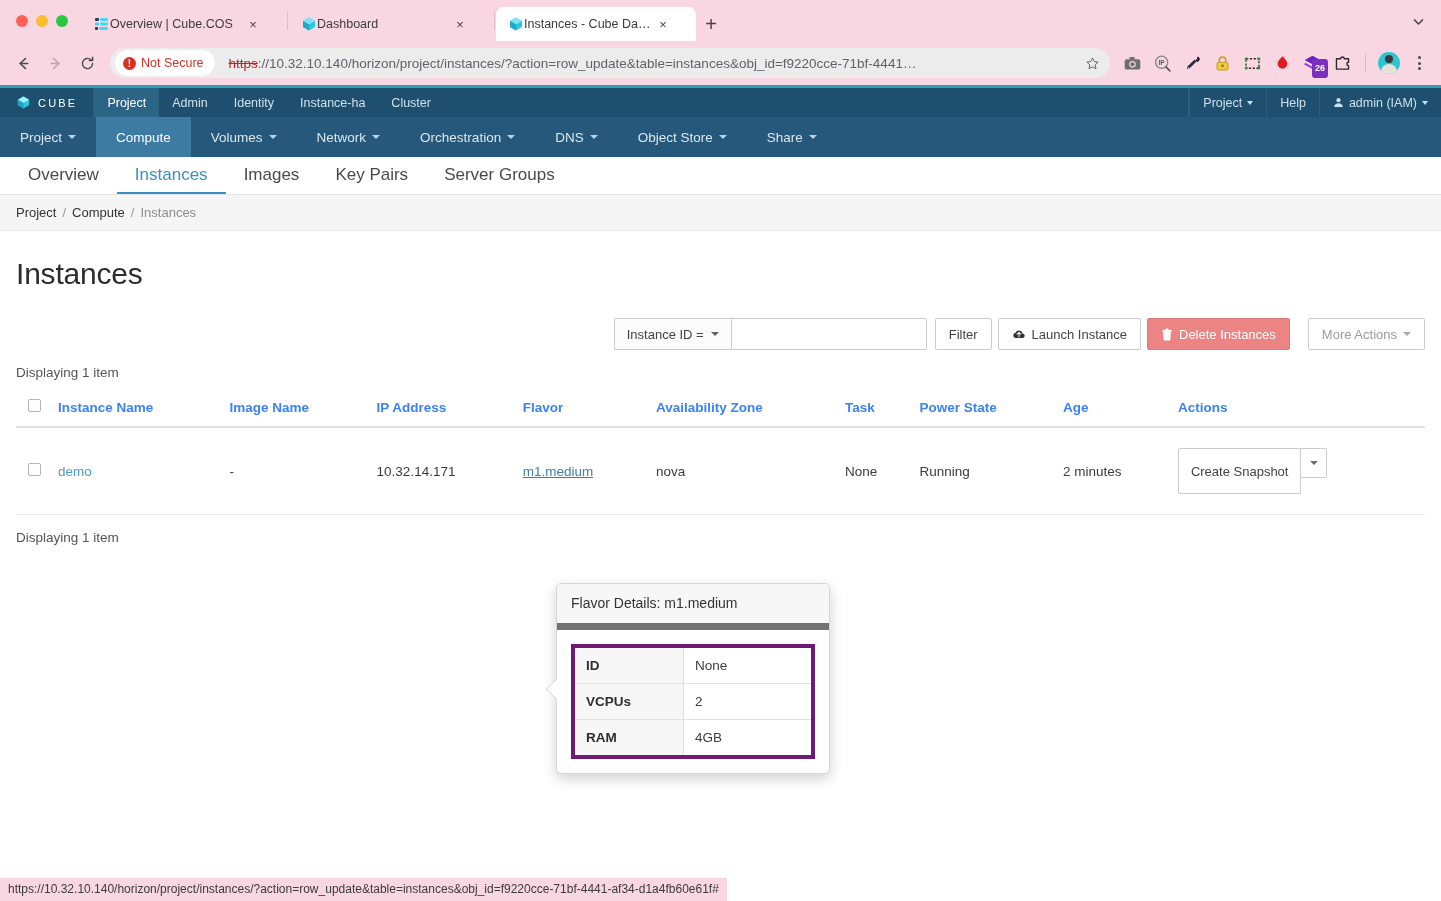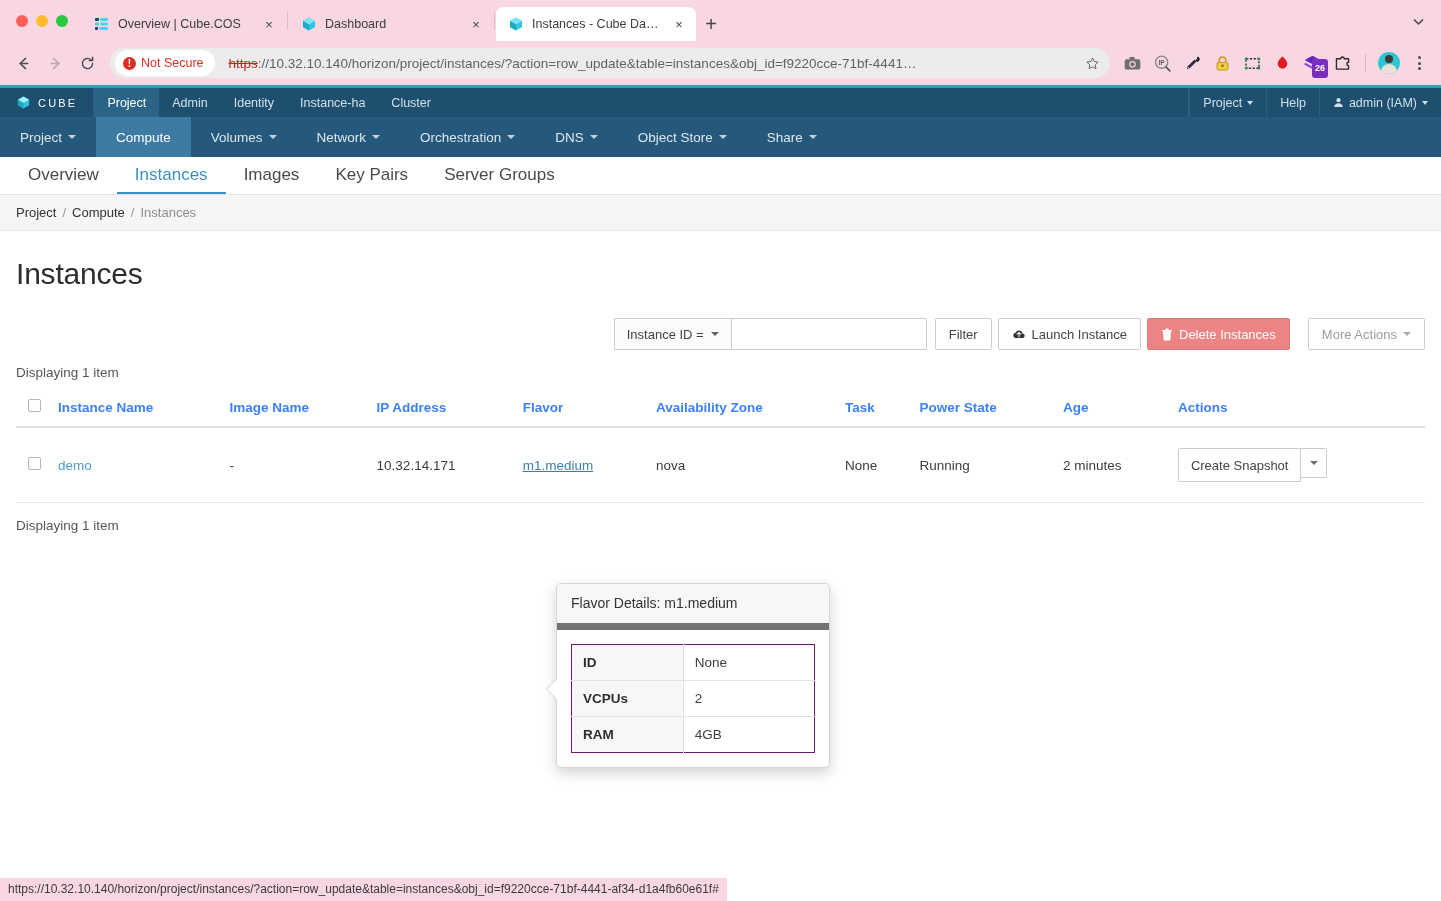--- a/index.html
+++ b/index.html
@@ -26,22 +26,22 @@
   }
   .tl { width: 12px; height: 12px; border-radius: 50%; }
   .tl.red { background: #ff5f57; }
   .tl.yellow { background: #febc2e; }
   .tl.green { background: #28c840; }
 
   .tab {
     height: 34px;
     display: flex;
     align-items: center;
-    gap: 8px;
-    padding: 0 8px 0 12px;
+    gap: 0;
+    padding: 0 24px 0 12px;
     font-size: 12.5px;
     color: #3c3c3c;
     position: relative;
     min-width: 0;
     border-radius: 8px 8px 0 0;
   }
   .tab.inactive { width: 204px; }
   .tab.active { width: 200px; background: #ffffff; }
   .tab-title {
     flex: 1;
@@ -319,21 +319,21 @@
   .cb {
     width: 13px; height: 13px;
     border: 1px solid #b5b5b5; border-radius: 2px; background: #fff;
     display: inline-block;
   }
   .link-blue { color: #4e9bca; text-decoration: none; }
   .link-flavor { color: #3d7eae; text-decoration: underline; }
   .actions-cell { text-align: left; }
   .action-group { display: inline-flex; }
   .action-main {
-    height: 34px;
+    height: 46px;
     border: 1px solid #cccccc;
     background: #ffffff;
     border-radius: 2px 0 0 2px;
     display: inline-flex; align-items: center;
     padding: 0 12px;
     font-size: 13px; color: #444;
     white-space: nowrap;
   }
   .action-caret {
     height: 30px; width: 26px;
@@ -376,21 +376,21 @@
     padding: 11px 14px 12px 14px;
     border-bottom: 7px solid #737373;
     background: #f7f7f7;
     border-radius: 5px 5px 0 0;
   }
   .popover-body { padding: 14px; }
   table.kv {
     width: 100%;
     border-collapse: collapse;
     font-size: 13.5px;
-    border: 1px solid #701a75;
+    border: 4px solid #701a75;
   }
   table.kv th {
     text-align: left;
     font-weight: bold;
     color: #2e2e2e;
     background: #f7f7f7;
     padding: 10px 11px;
     border-bottom: 1px solid #e2e2e2;
     border-right: 1px solid #e2e2e2;
     width: 46%;

